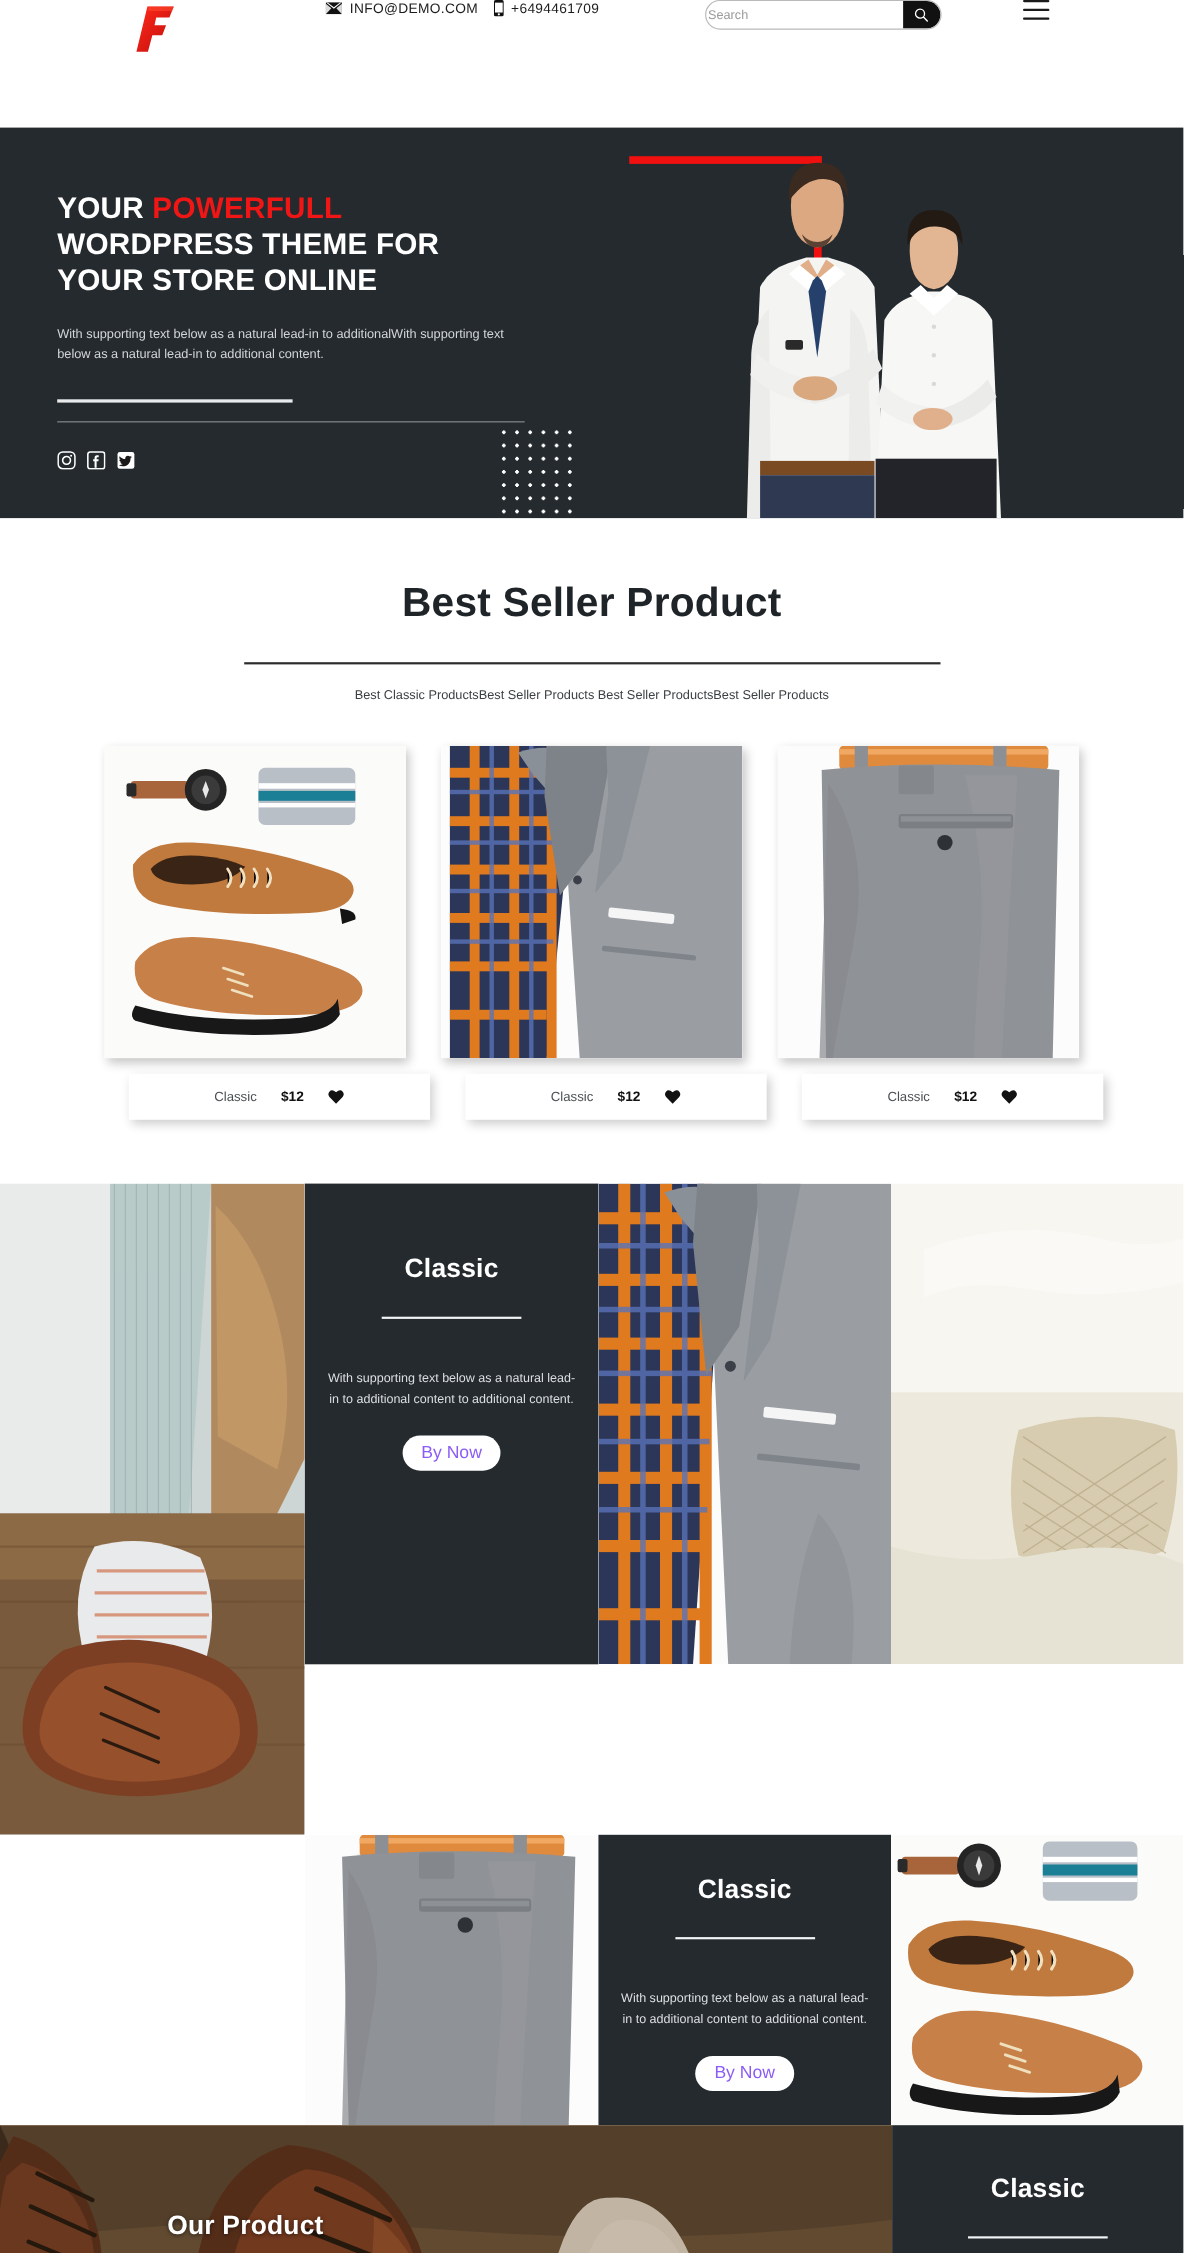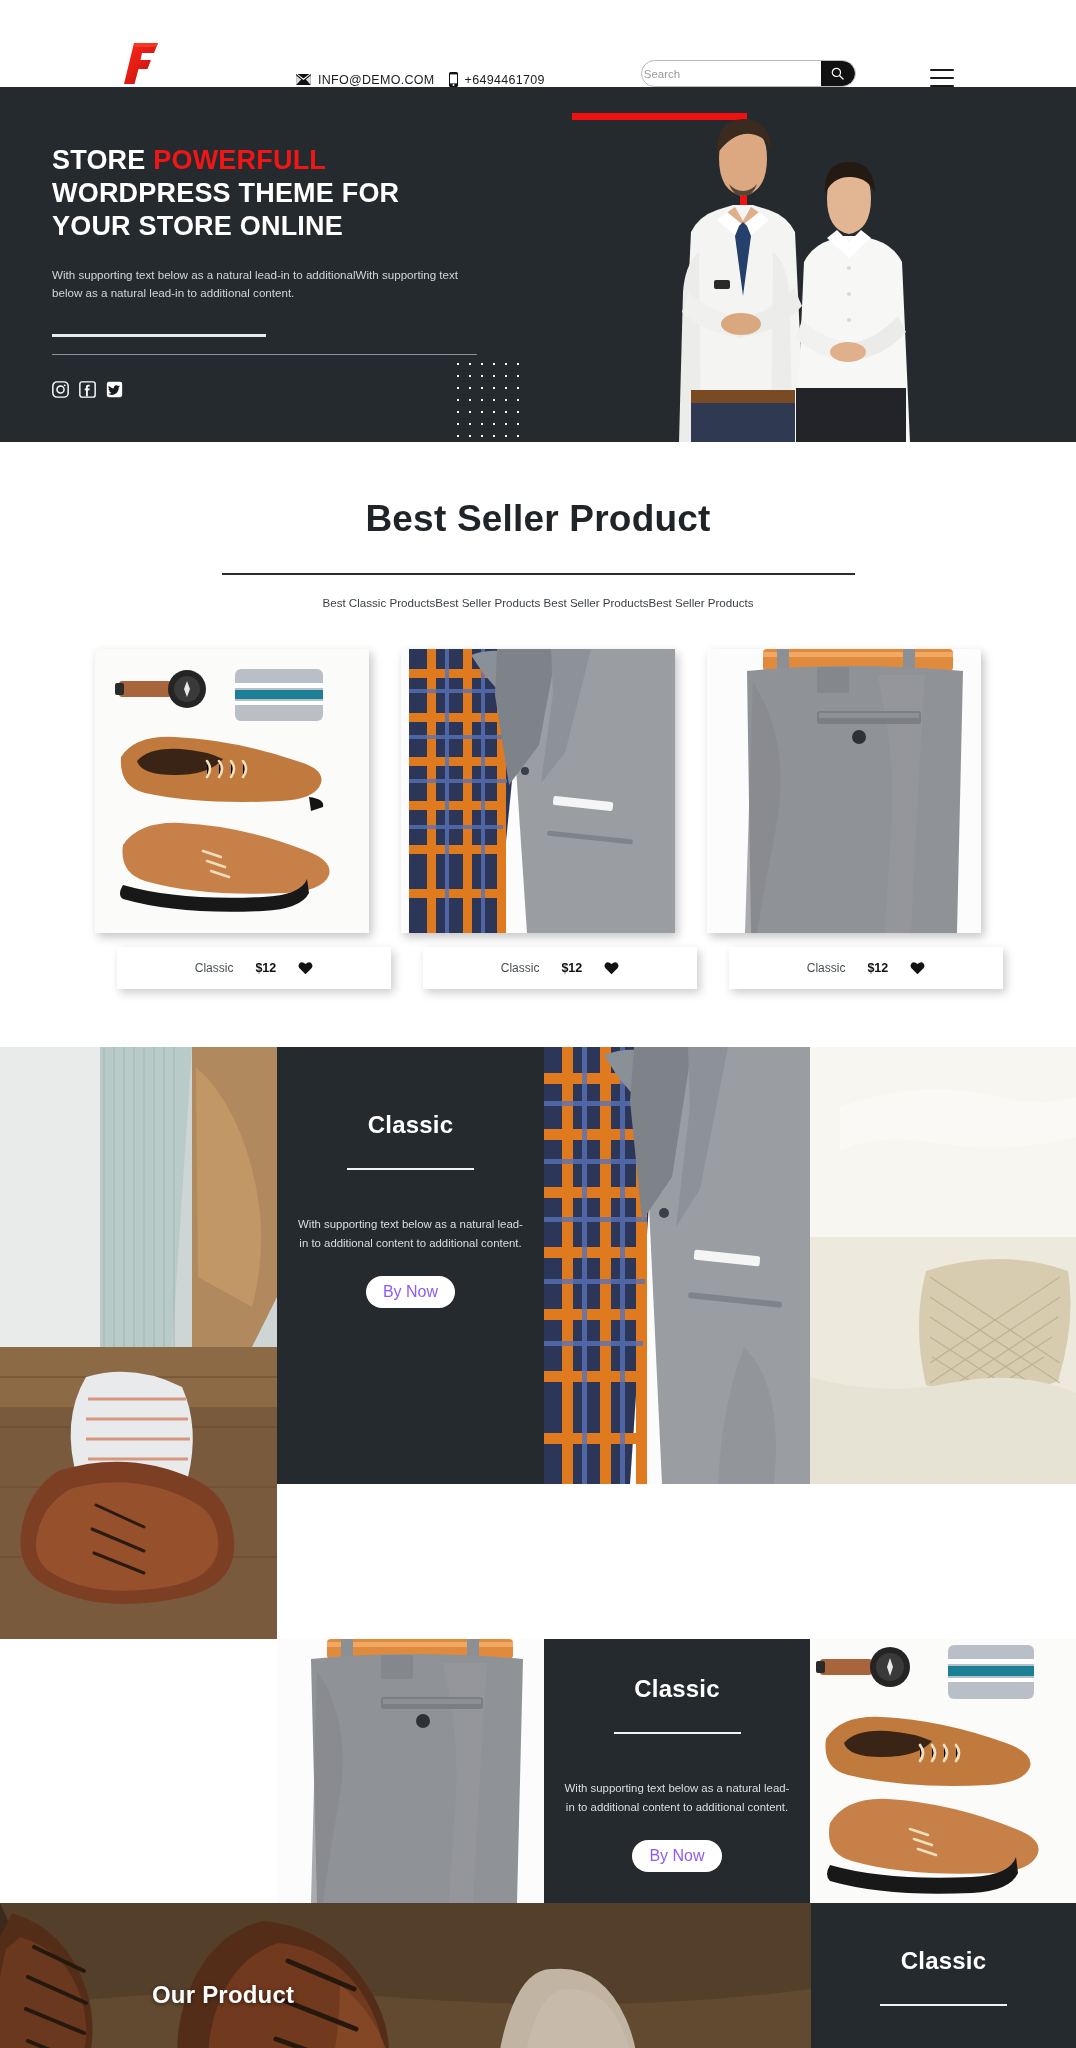--- a/index.html
+++ b/index.html
@@ -6,24 +6,24 @@
   html,body { width:1076px; }
   body {
     font-family:"Liberation Sans", sans-serif;
     background:#ffffff;
     width:1076px;
     overflow-x:hidden;
   }
 
   
   .header {
-    height:87px;
+    height:116px;
     background:#fff;
     display:flex;
-    align-items:flex-end;
+    align-items:flex-start;
     position:relative;
   }
   .logo {
     margin-left:118px;
     width:44px; height:50px;
     position:relative;
     flex:0 0 auto;
   }
   .logo svg { display:block; }
 
@@ -290,21 +290,21 @@
         <path d="M206 218 q22 20 50 22 l0 20 q-36-4 -56-24Z" fill="#f1f1ef"></path>
         <path d="M302 214 q-22 24 -50 28 l0 18 q38-6 58-30Z" fill="#ebebe9"></path>
         <ellipse cx="252" cy="250" rx="18" ry="10" fill="#e0b08c"></ellipse>
         <rect x="200" y="286" width="110" height="54" fill="#22242a"></rect>
       </g>
     </svg>
   </div>
 
   <div class="hero-text">
     <h1 class="hero-title">
-      <span>STORE </span><span class="accent">POWERFULL</span><br>
+      <span>YOUR </span><span class="accent">POWERFULL</span><br>
       <span>WORDPRESS THEME FOR YOUR STORE ONLINE</span>
     </h1>
     <p class="hero-desc">With supporting text below as a natural lead-in to additionalWith supporting text below as a natural lead-in to additional content.</p>
     <div class="rule-thick"></div>
     <div class="rule-thin"></div>
 
     <div class="socials">
       <svg class="soc" viewBox="0 0 20 20">
         <rect x="1" y="1" width="18" height="18" rx="5" fill="none" stroke="#fff" stroke-width="1.7"></rect>
         <circle cx="10" cy="10" r="4.2" fill="none" stroke="#fff" stroke-width="1.7"></circle>

